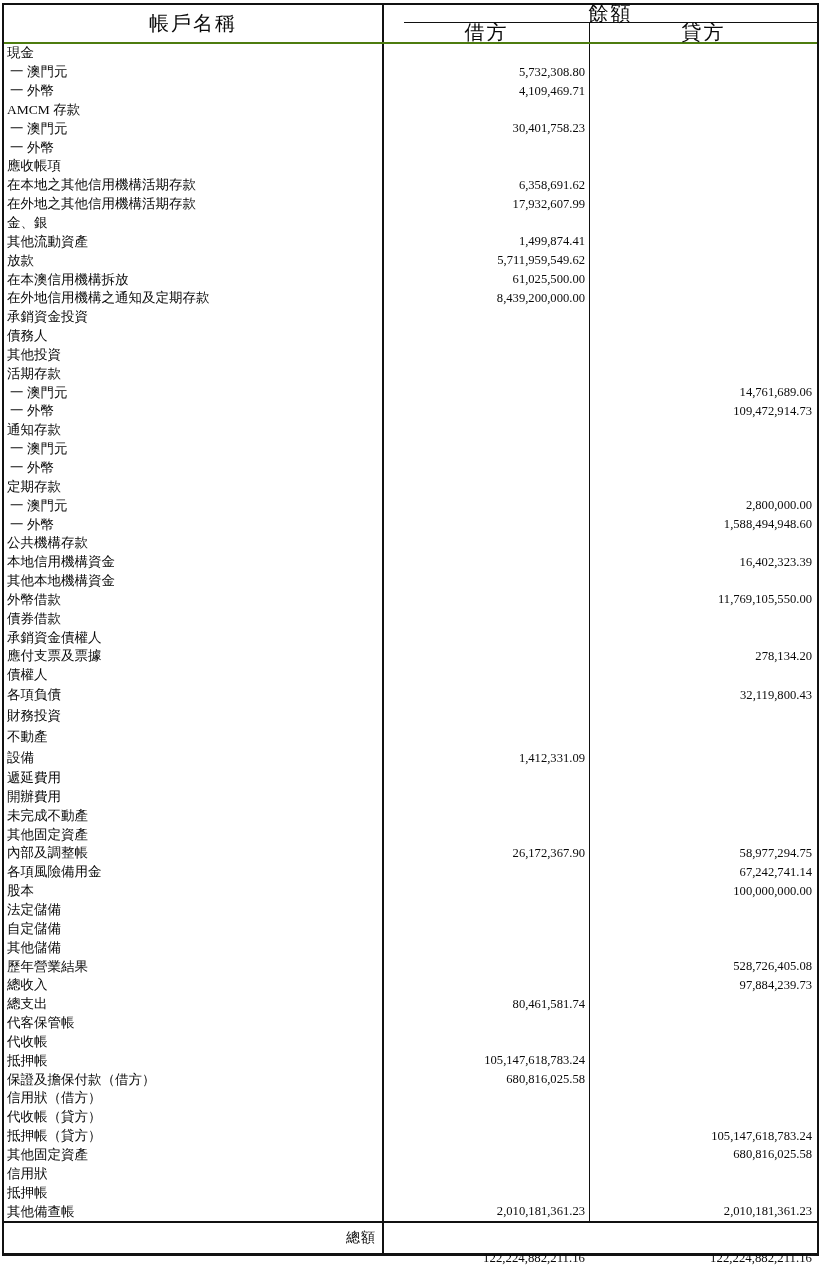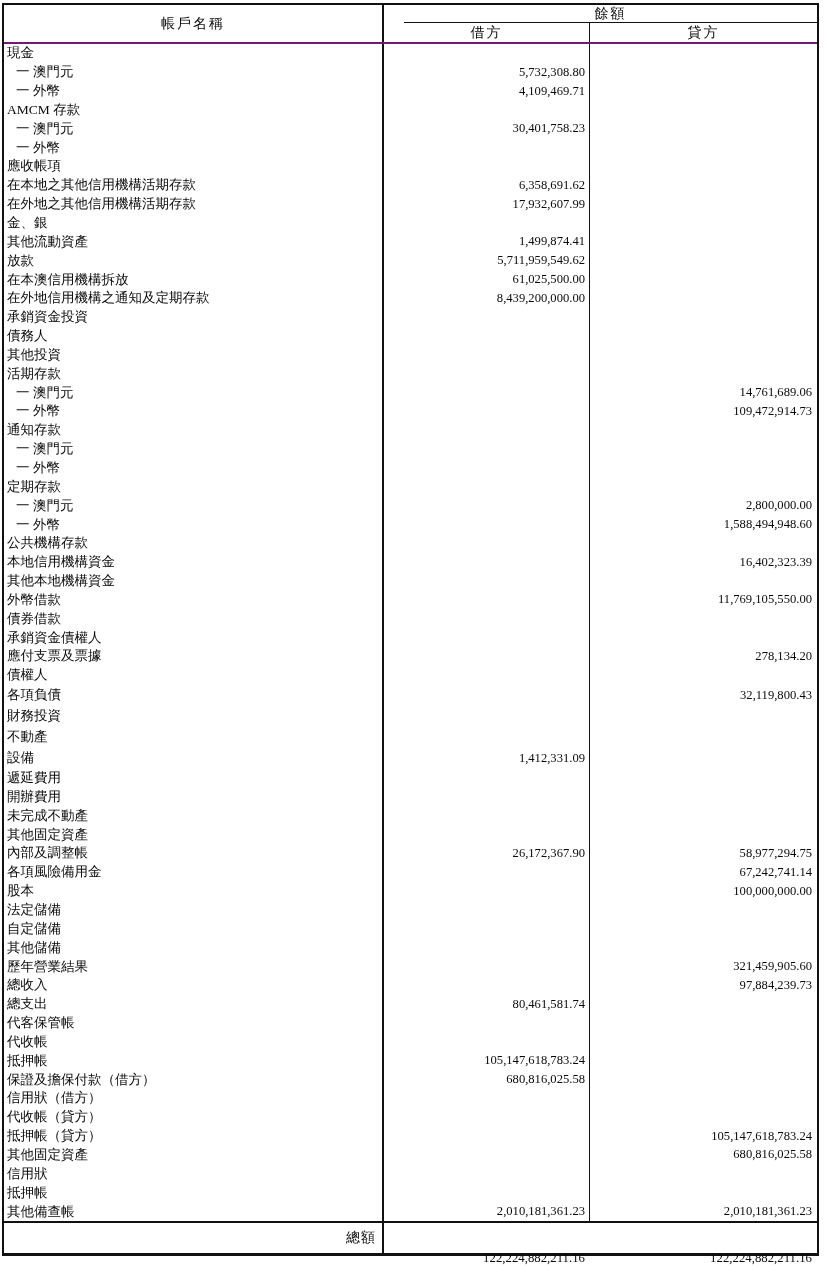--- a/index.html
+++ b/index.html
@@ -15,40 +15,40 @@
     width: 817px;
     border: 2px solid #111;
     border-bottom-width: 3px;
     background: #fff;
   }
   
   .thead {
     display: grid;
     grid-template-columns: 380px 206px 1fr;
     grid-template-rows: 18px 19px;
-    border-bottom: 2px solid #701a75;
-    font-size: 14px;
+    border-bottom: 2px solid #4d7c0f;
+    font-size: 20px;
   }
   .th { display: flex; align-items: center; justify-content: center; letter-spacing: 2px; }
   .th-account { grid-column: 1; grid-row: 1 / 3; border-right: 2px solid #111; }
   .th-balance { grid-column: 2 / 4; grid-row: 1; border-bottom: 1px solid #111; margin-left: 20px; }
   .th-debit   { grid-column: 2; grid-row: 2; border-right: 1px solid #111; }
   .th-credit  { grid-column: 3; grid-row: 2; }
   
   .trow { display: flex; height: 18.85px; }
   .trow.tall { height: 21px; }
   .c-label {
     width: 380px; flex: none;
     border-right: 2px solid #111;
     display: flex; align-items: center;
     padding-left: 3px;
     font-size: 13.5px;
     white-space: nowrap; overflow: hidden;
   }
-  .c-label.indent { padding-left: 12px; }
+  .c-label.indent { padding-left: 6px; }
   .c-debit {
     width: 206px; flex: none;
     border-right: 1px solid #111;
     display: flex; align-items: center; justify-content: flex-end;
     padding-right: 4px;
     font-size: 12.6px;
     white-space: nowrap;
   }
   .c-credit {
     flex: 1;
@@ -321,21 +321,21 @@
     <div class="c-credit"></div>
   </div>
         <div class="trow">
     <div class="c-label">其他儲備</div>
     <div class="c-debit"></div>
     <div class="c-credit"></div>
   </div>
         <div class="trow">
     <div class="c-label">歷年營業結果</div>
     <div class="c-debit"></div>
-    <div class="c-credit">321,459,905.60</div>
+    <div class="c-credit">528,726,405.08</div>
   </div>
         <div class="trow">
     <div class="c-label">總收入</div>
     <div class="c-debit"></div>
     <div class="c-credit">97,884,239.73</div>
   </div>
         <div class="trow">
     <div class="c-label">總支出</div>
     <div class="c-debit">80,461,581.74</div>
     <div class="c-credit"></div>

